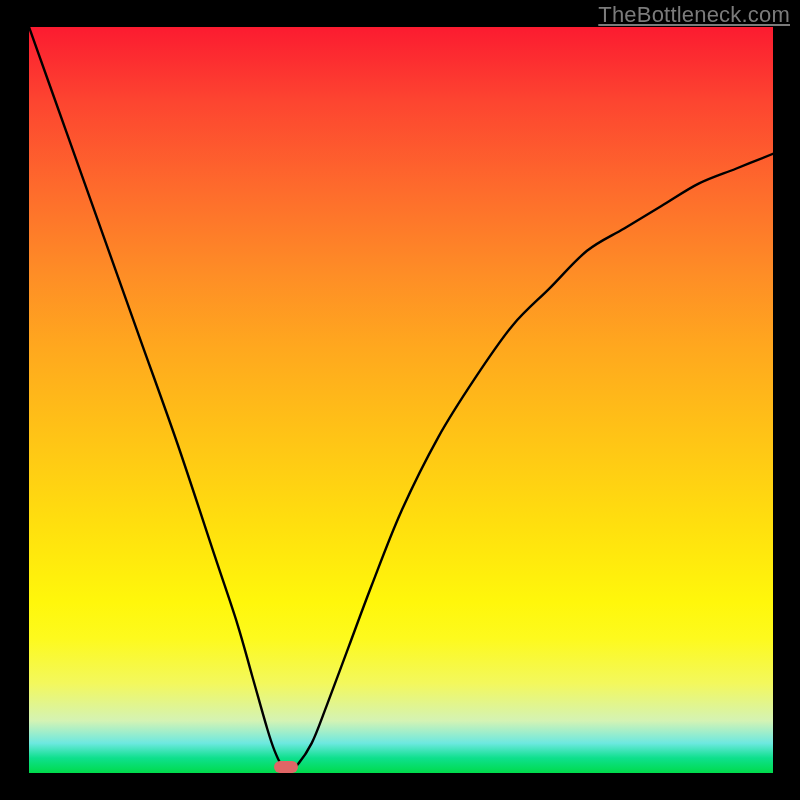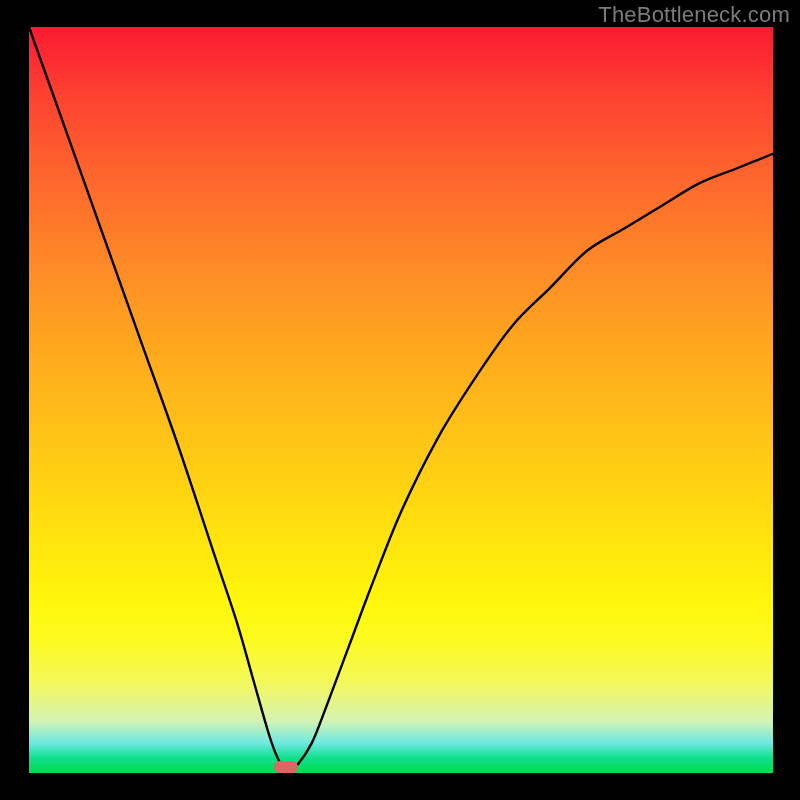--- a/index.html
+++ b/index.html
@@ -60,20 +60,21 @@
     border-radius: 6px;
   }
   .watermark {
     position: absolute;
     top: 2px;
     right: 10px;
     font-family: Arial, Helvetica, sans-serif;
     font-size: 22px;
     color: #7b7b7b;
     letter-spacing: 0.2px;
+    text-decoration: underline;
   }
 </style>
 </head>
 <body>
 
 <div class="frame">
   <div class="plot-area">
     <div class="gradient"></div>
     <svg class="curve" viewBox="0 0 744 746" preserveAspectRatio="none">
       <path id="curve-path" d="M 0.00 0.00 C 6.20 17.41, 24.80 69.63, 37.20 104.44 C 49.60 139.25, 62.00 174.07, 74.40 208.88 C 86.80 243.69, 99.20 278.51, 111.60 313.32 C 124.00 348.13, 136.40 381.70, 148.80 417.76 C 161.20 453.82, 176.08 499.82, 186.00 529.66 C 195.92 559.50, 202.12 576.91, 208.32 596.80 C 214.52 616.69, 218.24 631.61, 223.20 649.02 C 228.16 666.43, 234.36 688.81, 238.08 701.24 C 241.80 713.67, 243.04 717.40, 245.52 723.62 C 248.00 729.84, 250.48 735.43, 252.96 738.54 C 255.44 741.65, 257.92 742.27, 260.40 742.27 C 262.88 742.27, 264.12 742.89, 267.84 738.54 C 271.56 734.19, 277.76 726.11, 282.72 716.16 C 287.68 706.21, 291.40 695.02, 297.60 678.86 C 303.80 662.70, 312.48 639.07, 319.92 619.18 C 327.36 599.29, 333.56 581.88, 342.24 559.50 C 350.92 537.12, 360.84 509.77, 372.00 484.90 C 383.16 460.03, 396.80 432.68, 409.20 410.30 C 421.60 387.92, 434.00 369.27, 446.40 350.62 C 458.80 331.97, 471.20 313.32, 483.60 298.40 C 496.00 283.48, 508.40 273.53, 520.80 261.10 C 533.20 248.67, 545.60 233.75, 558.00 223.80 C 570.40 213.85, 582.80 208.88, 595.20 201.42 C 607.60 193.96, 620.00 186.50, 632.40 179.04 C 644.80 171.58, 657.20 162.88, 669.60 156.66 C 682.00 150.44, 694.40 146.71, 706.80 141.74 C 719.20 136.77, 737.80 129.31, 744.00 126.82" fill="none" stroke="#000" stroke-width="2.4" stroke-linecap="round" stroke-linejoin="round"></path>

